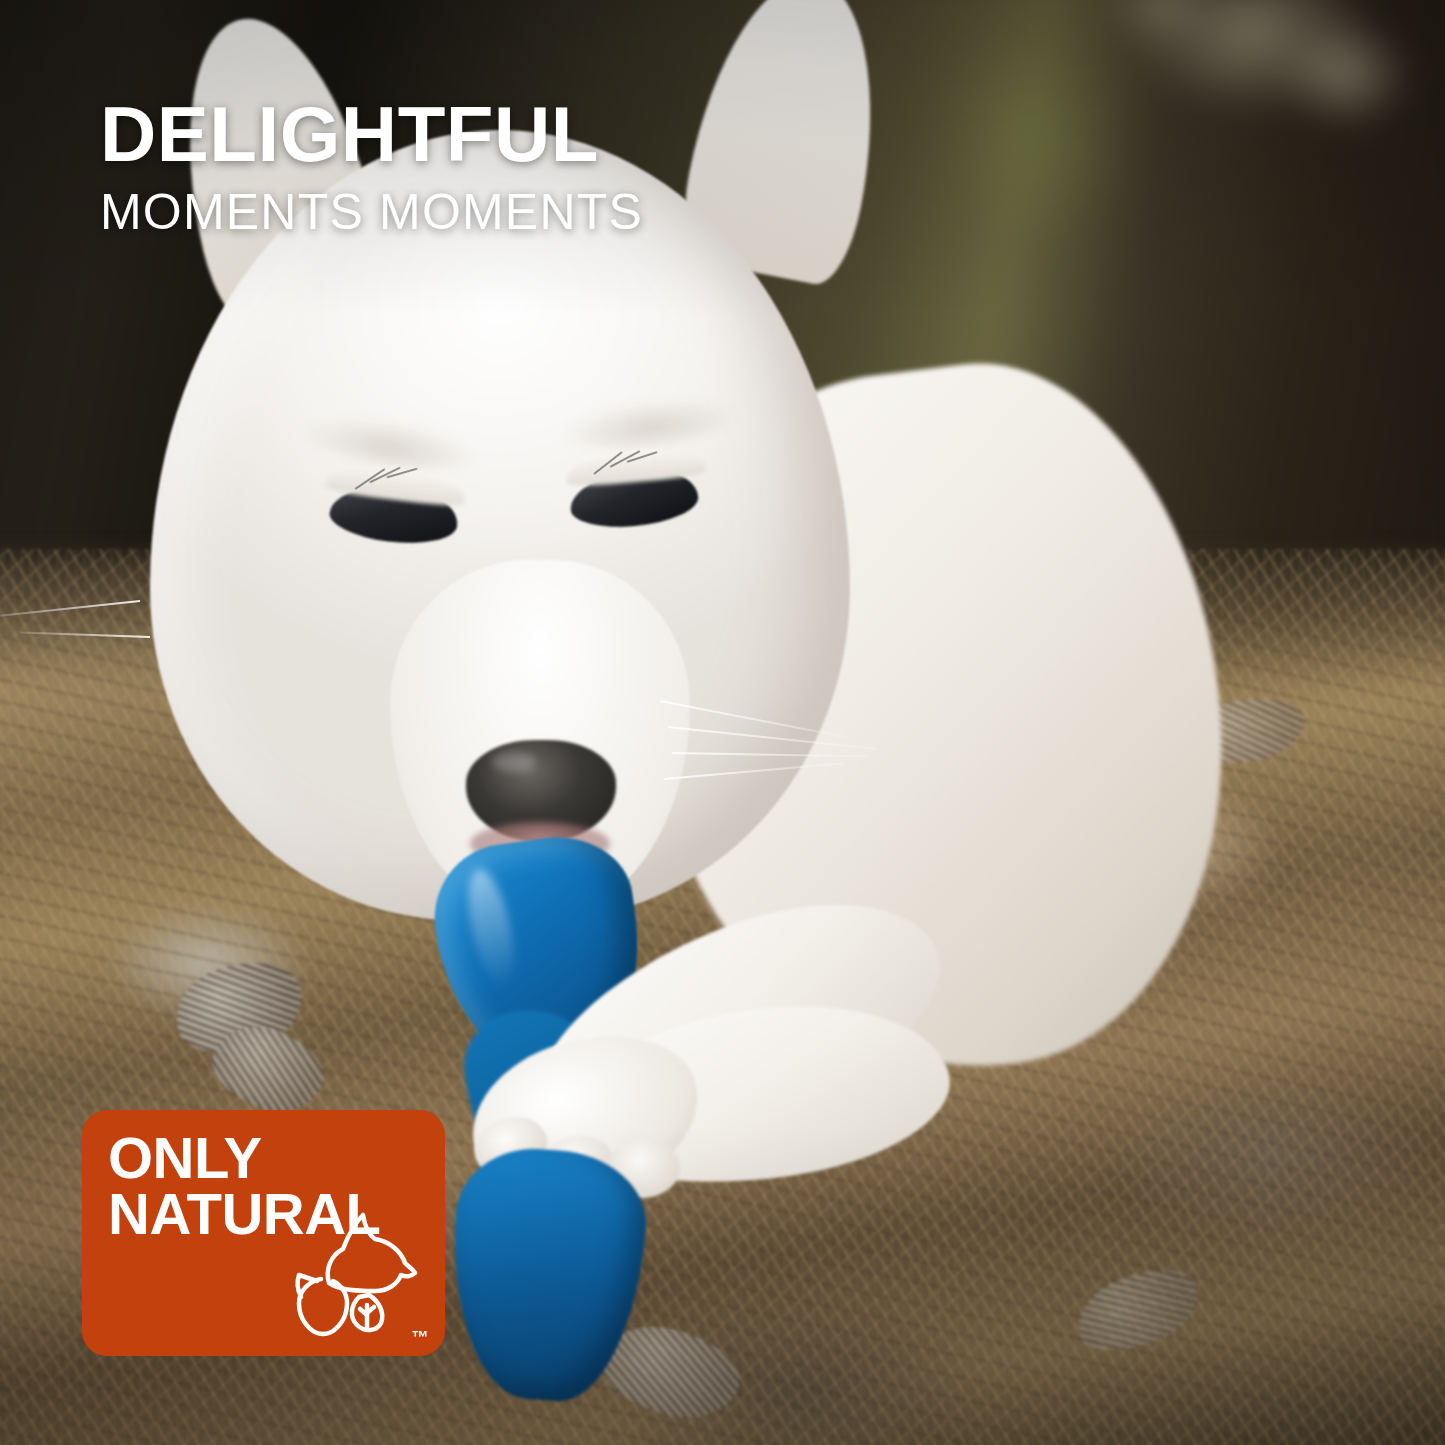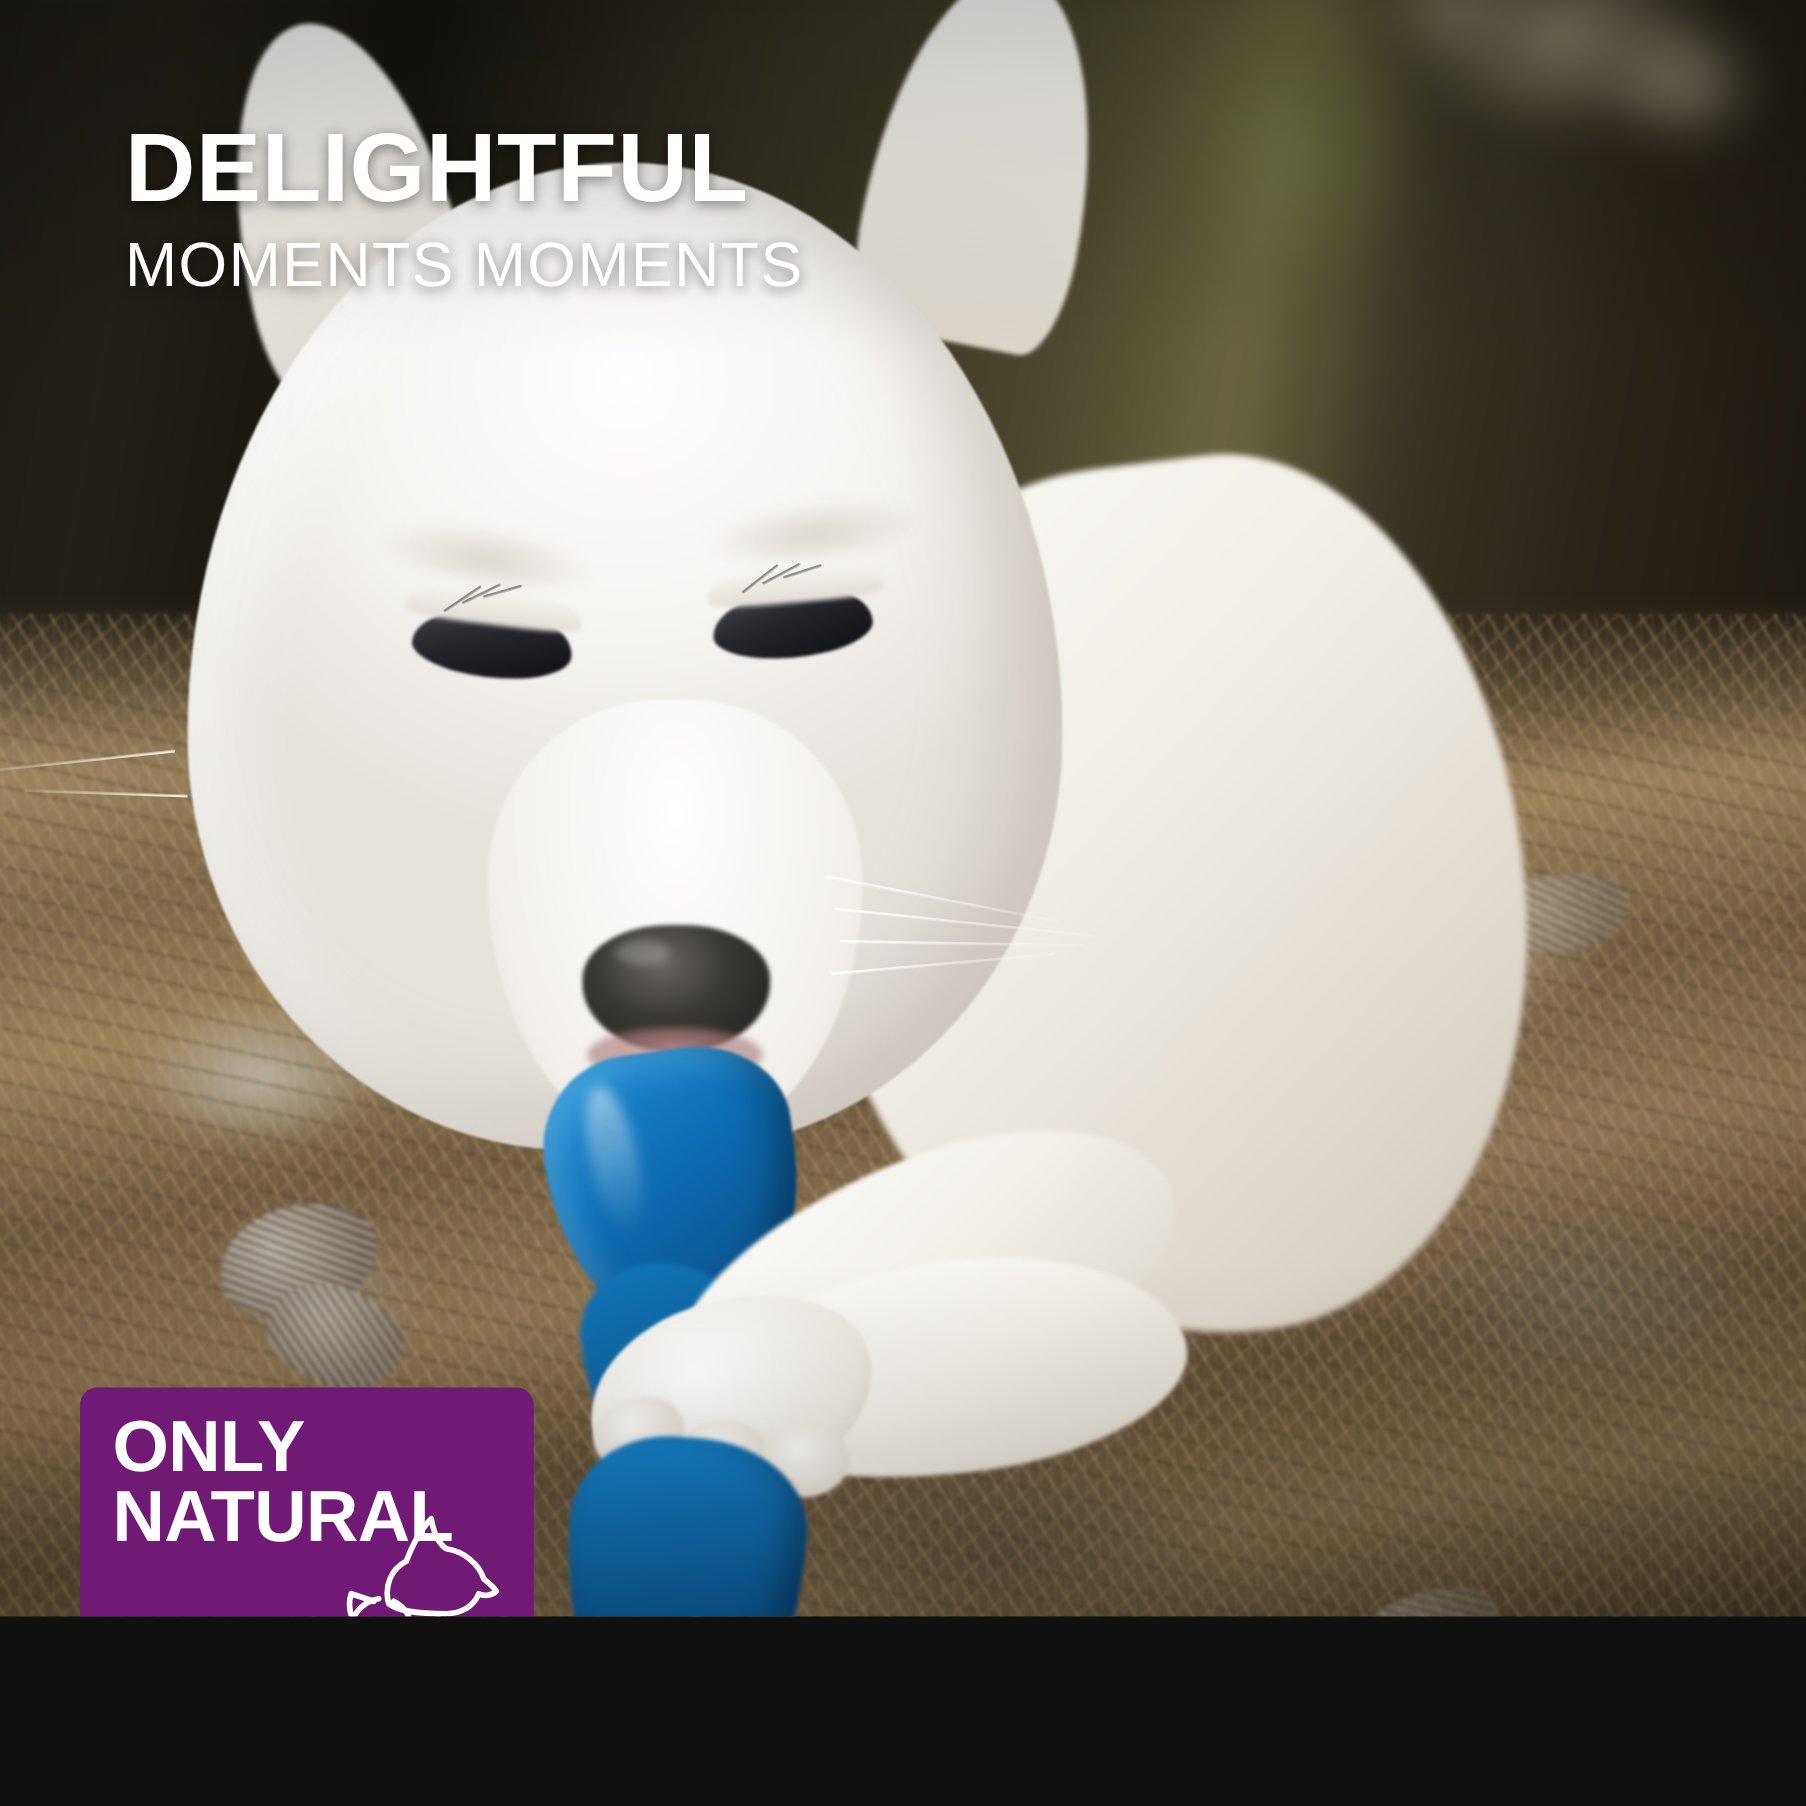--- a/index.html
+++ b/index.html
@@ -1,21 +1,21 @@
 <!DOCTYPE html>
 <html><head>
 <meta charset="utf-8">
 <style>
   * { margin:0; padding:0; box-sizing:border-box; }
   html,body { width:1445px; height:1445px; overflow:hidden; background:#111; }
   body { font-family:"Liberation Sans", sans-serif; }
 
   .poster {
     position:relative;
-    width:1445px; height:1293px;
+    width:1445px; height:1445px;
     overflow:hidden;
     background:#2b2620;
   }
 
   
   .photo { position:absolute; inset:0; overflow:hidden; }
 
   
   .bg-forest {
     position:absolute; left:0; top:0; width:100%; height:46%;
@@ -266,24 +266,24 @@
     letter-spacing:.2px;
     text-shadow:0 1px 3px rgba(0,0,0,.22);
     backdrop-filter:blur(2px);
   }
   .card.c1 { margin-bottom:67px; }
   .card.c2 { margin-bottom:5px; }
   .card.c3 { margin-bottom:60px; }
 
   
   .logo {
-    position:absolute; left:64px; top:1110px;
+    position:absolute; left:82px; top:1110px;
     width:363px; height:246px;
-    background:#701a75;
-    border-radius:14px;
+    background:#c2410c;
+    border-radius:25px;
     z-index:7;
     overflow:hidden;
   }
   .logo-words {
     position:absolute; left:26px; top:20px;
     color:#ffffff; font-weight:700;
     line-height:.96; letter-spacing:-.5px;
   }
   .logo-words .w1 { font-size:58px; }
   .logo-words .w2 { font-size:58px; }

